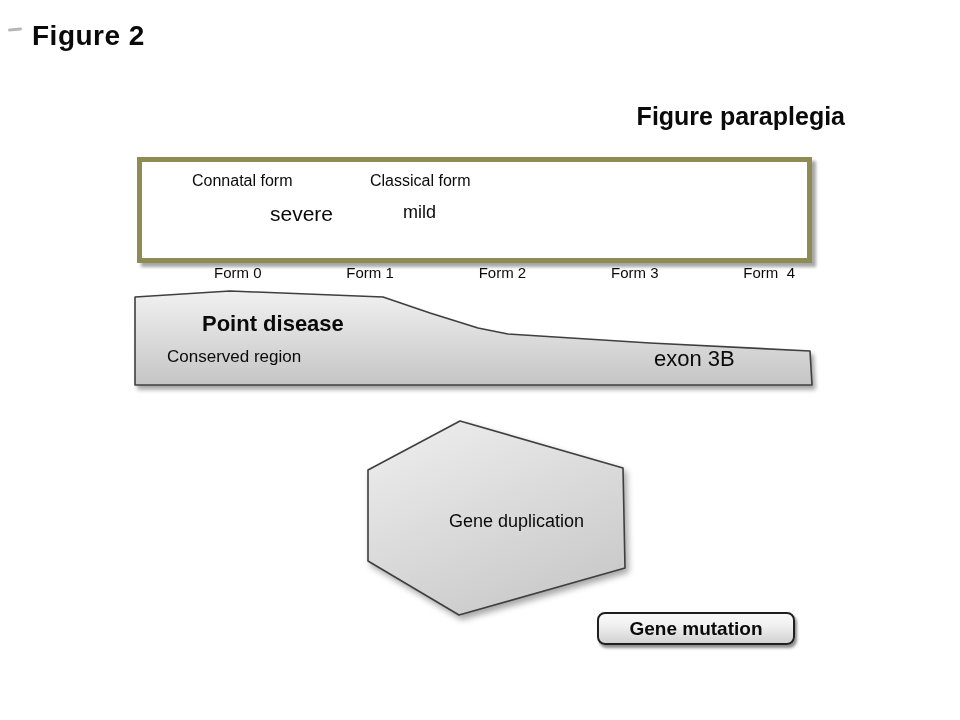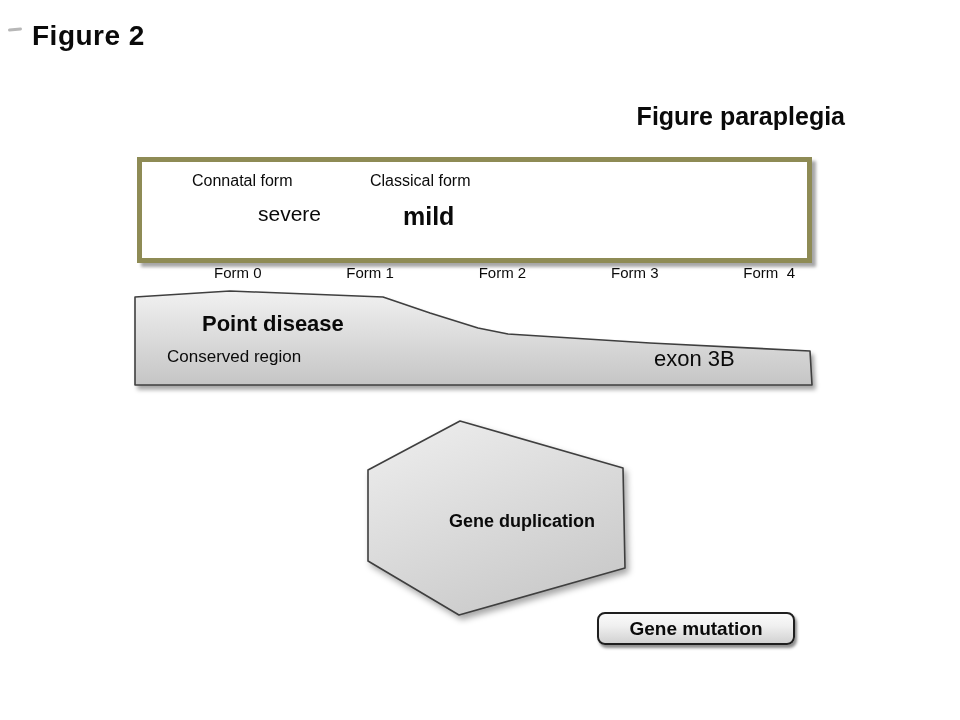--- a/index.html
+++ b/index.html
@@ -21,36 +21,36 @@
 
   .forms-box{
     left:137px;top:157px;width:675px;height:106px;
     box-sizing:border-box;border:5px solid var(--box-border);
     background:#ffffff;
     box-shadow:4px 4px 3px rgba(0,0,0,0.35);
   }
   .forms-box .label{position:absolute;white-space:pre;}
   .lbl-connatal{left:50px;top:10px;font-size:16px;}
   .lbl-classical{left:228px;top:10px;font-size:16px;}
-  .lbl-severe{left:116px;top:40px;font-size:21px;}
-  .lbl-mild{left:261px;top:40px;font-size:25px;font-weight:bold;}
+  .lbl-severe{left:128px;top:40px;font-size:21px;}
+  .lbl-mild{left:261px;top:40px;font-size:18px;}
   .form-row{position:absolute;left:72px;top:74px;width:581px;display:flex;justify-content:space-between;}
   .form-label{font-size:15px;white-space:pre;margin-top:28px;}
 
   .wedge-svg{left:125px;top:284px;width:700px;height:116px;overflow:visible;}
   .wedge-svg polygon{filter:drop-shadow(3px 4px 2px rgba(0,0,0,0.35));}
   .hex-svg{left:355px;top:412px;width:285px;height:212px;overflow:visible;}
   .hex-svg polygon{filter:drop-shadow(3px 4px 3px rgba(0,0,0,0.35));}
 
   .point-mutation-title{left:202px;top:311px;font-size:22px;font-weight:bold;white-space:nowrap;}
   .conserved-label{left:167px;top:347px;font-size:17px;white-space:nowrap;}
   .non-conserved-label{left:356px;top:347px;font-size:17px;white-space:nowrap;}
   .exon-label{left:654px;top:346px;font-size:22px;white-space:nowrap;}
 
-  .gene-dup-label{left:449px;top:511px;font-size:18px;font-weight:bold;white-space:nowrap;}
+  .gene-dup-label{left:449px;top:511px;font-size:18px;font-weight:normal;white-space:nowrap;}
 
   .gene-del-box{
     left:597px;top:612px;width:198px;height:33px;
     box-sizing:border-box;border:2px solid #1f1f1f;border-radius:8px;
     background:linear-gradient(#fafafa,#f0f0f0 40%,#d2d2d2);
     box-shadow:2px 3px 3px rgba(0,0,0,0.45);
     display:flex;align-items:center;justify-content:center;
   }
   .gene-del-label{font-size:19px;font-weight:bold;white-space:nowrap;}
 </style>

